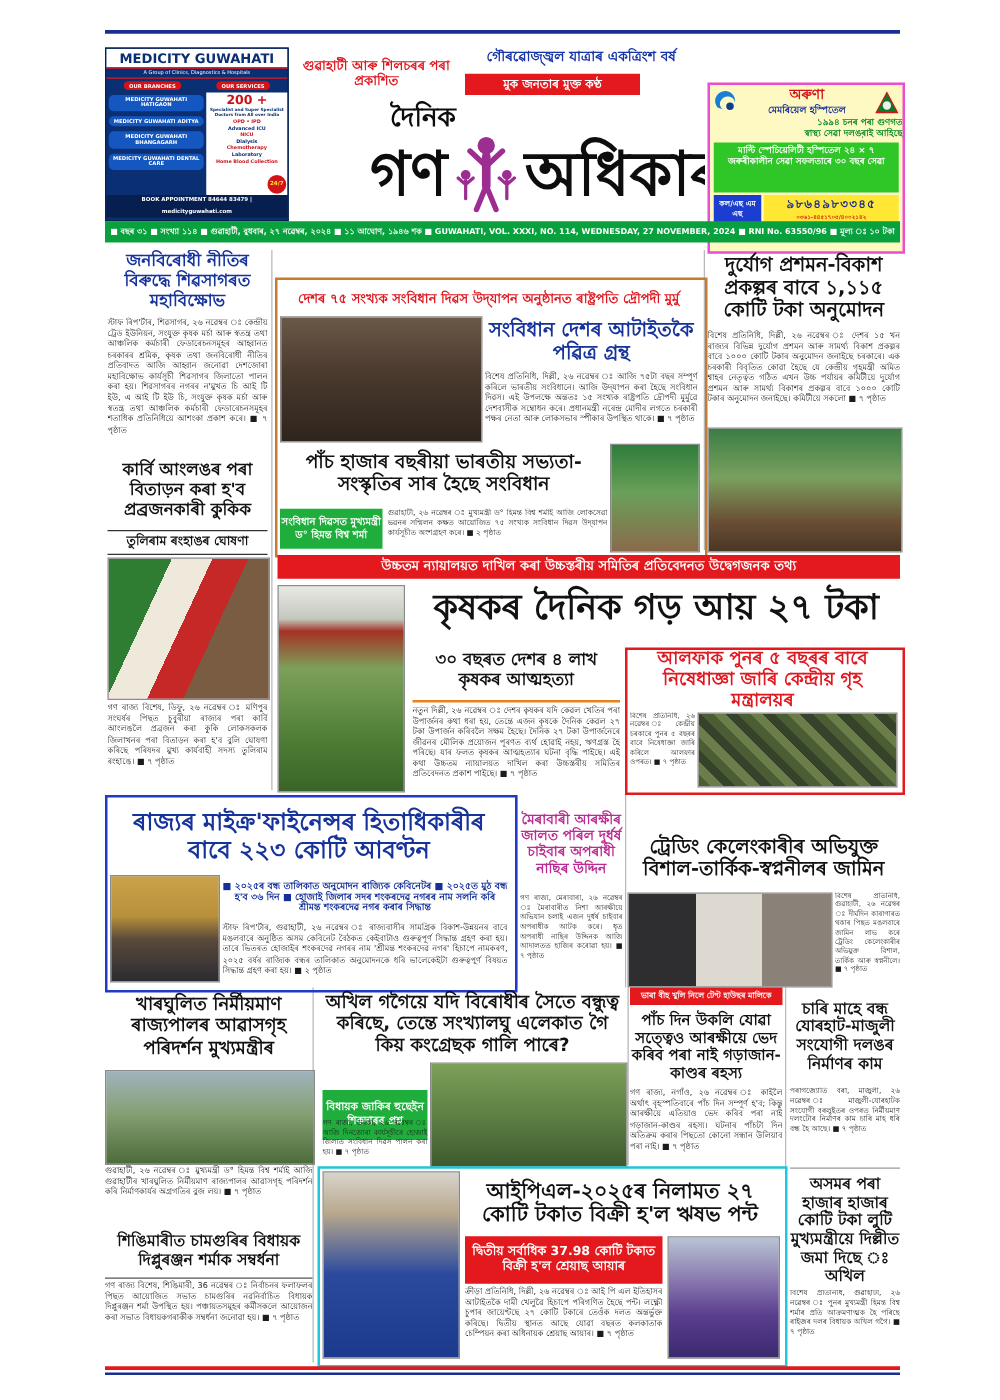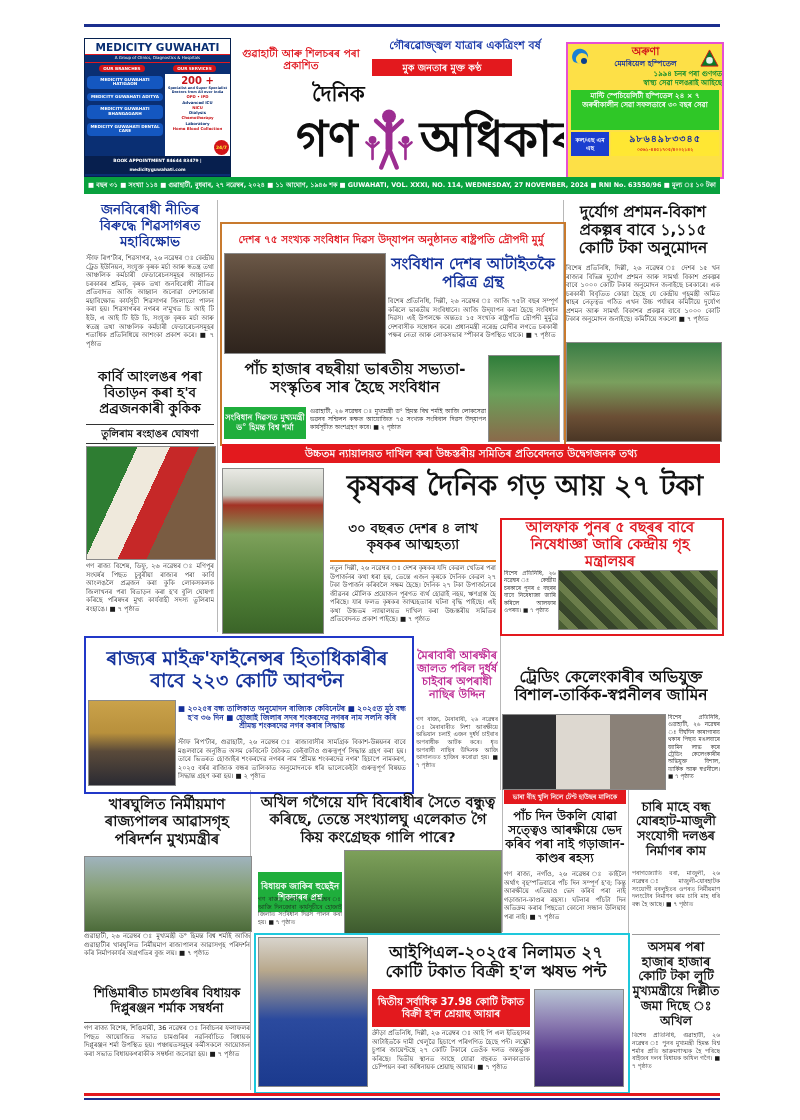--- a/index.html
+++ b/index.html
@@ -22,21 +22,21 @@
   .med{background:#0a2f73;border:1px solid #06214f;}
   .med-name{background:#fff;color:#0a2f73;font-weight:bold;font-size:10.5px;text-align:center;line-height:1.25;padding-top:2px;}
   .med-tag{background:#0a2f73;color:#fff;font-size:4px;text-align:center;border-top:1px solid #e3191e;border-bottom:1px solid #e3191e;line-height:1.6;}
   .med-badge{background:#d21418;color:#fff;font-size:4.2px;font-weight:bold;border-radius:4px;padding:1px 4px;display:inline-block;}
   .med-branch{background:#1457c0;color:#fff;font-size:4.2px;font-weight:bold;border-radius:4px;margin:2px 2px 4px 2px;padding:2px 2px;text-align:center;line-height:1.1;}
   .med-srv{font-size:3.9px;font-weight:bold;line-height:1.35;text-align:center;}
   .med-srv div:nth-child(odd){color:#c81318;}
   .med-srv div:nth-child(even){color:#0a2f73;}
   .med-foot{background:#071f4e;color:#fff;font-size:4.4px;font-weight:bold;text-align:center;line-height:2.1;}
   
-  .aruna{background:#fde047;border:2px solid #e84fd2;}
+  .aruna{background:#fef9c3;border:2px solid #e84fd2;margin-top:24px;}
   .ar-green-txt{color:#0a8a2a;font-weight:bold;font-size:7px;text-align:right;line-height:1.25;}
   .ar-gbox{background:#2fc727;color:#fff;font-weight:bold;font-size:7px;text-align:center;line-height:1.4;padding:2px;}
   .ar-call{background:#1b3ed0;color:#fff;font-size:6px;font-weight:bold;text-align:center;display:flex;align-items:center;justify-content:center;line-height:1.2;}
   .ar-yellow{background:#ffe733;text-align:center;}
 </style>
 </head>
 <body>
 
 <div id="page">
 

